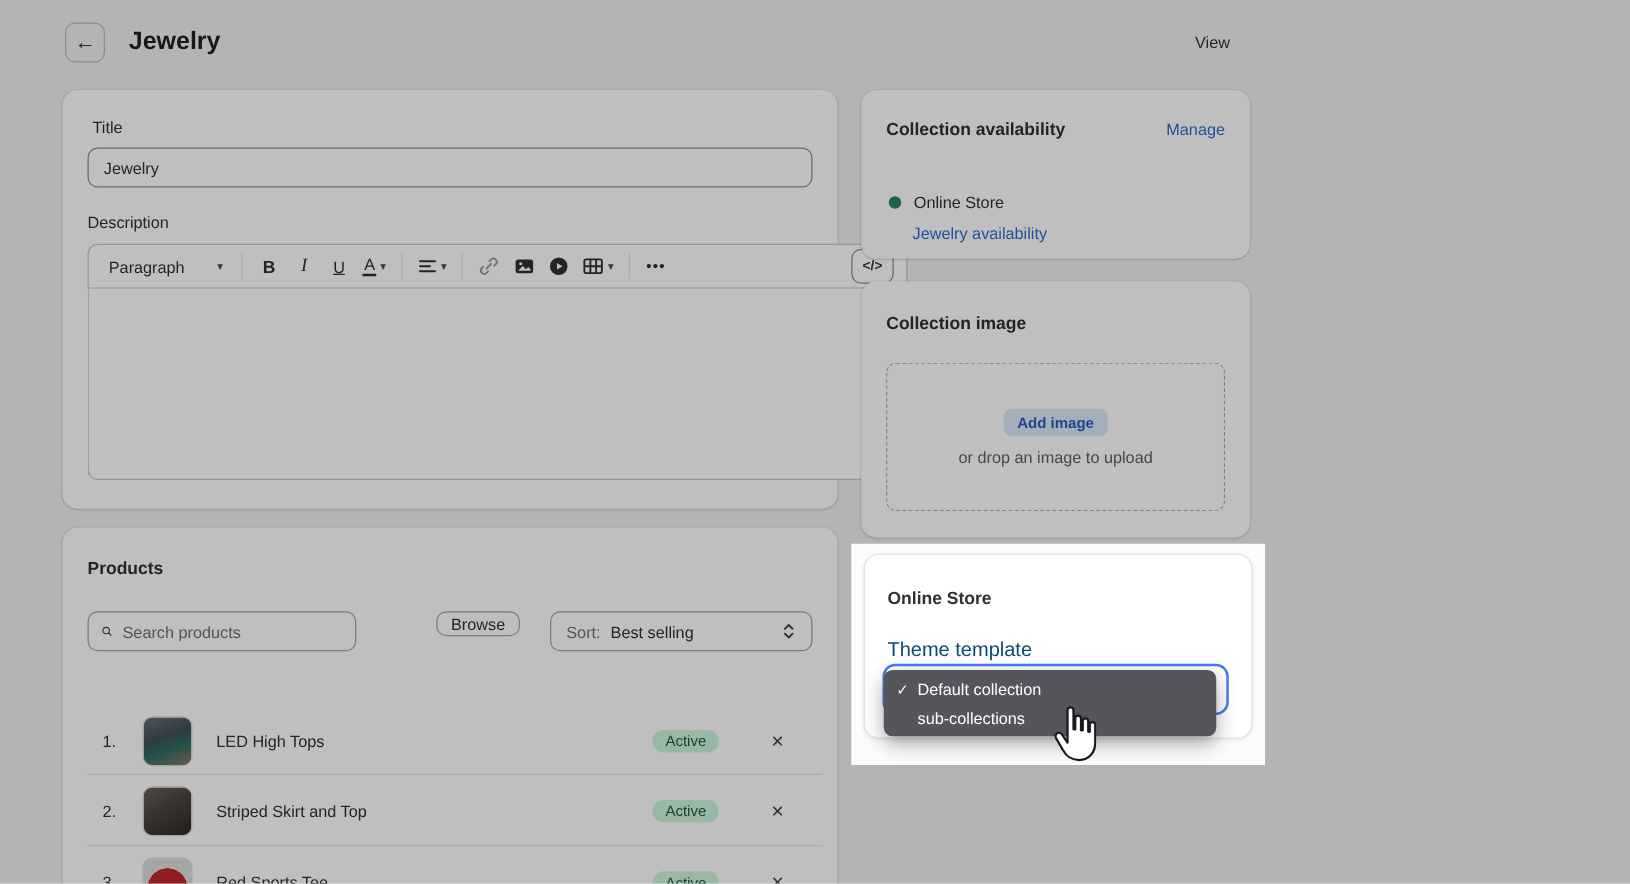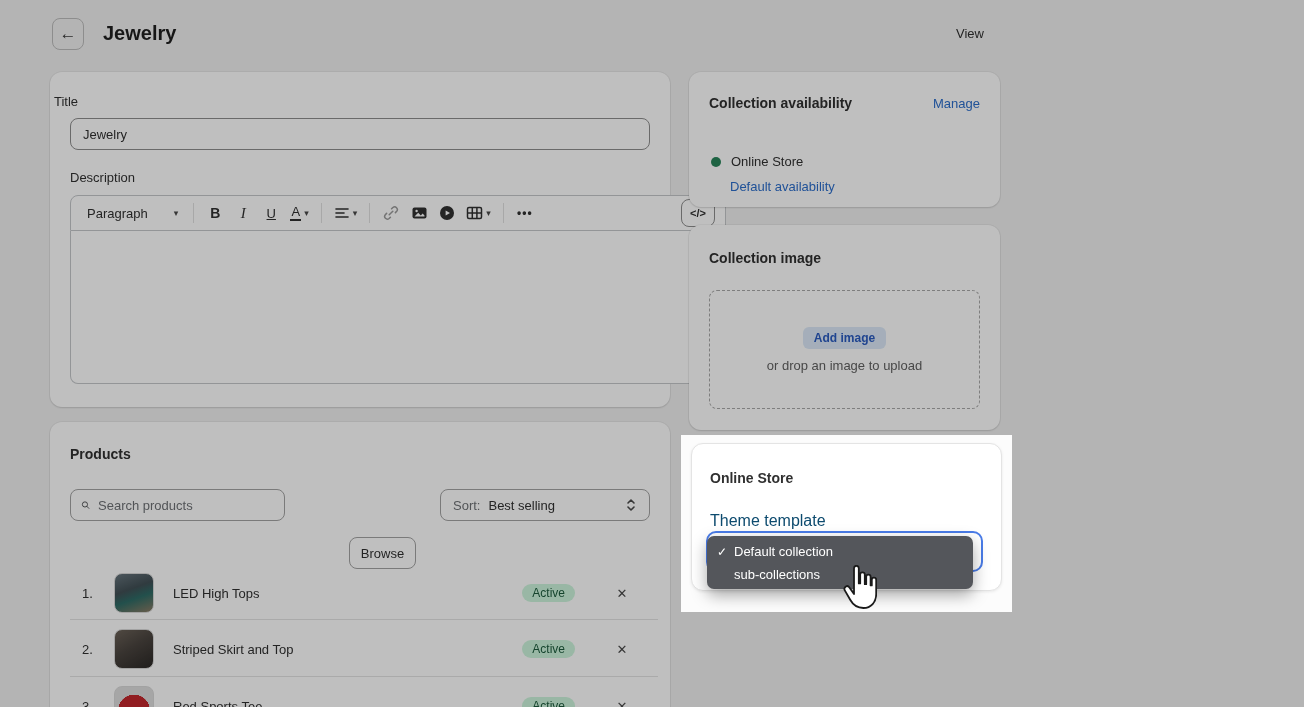--- a/index.html
+++ b/index.html
@@ -16,21 +16,21 @@
 
   
   .card { position:absolute; background:#ffffff; border-radius:12px; box-shadow:0 1px 2px rgba(0,0,0,.12), 0 0 0 1px rgba(0,0,0,.04); }
   .card-h { font-size:14px; font-weight:700; color:#303030; }
   .field-label { font-size:13px; color:#303030; }
   .text-input { border:1px solid #8e8e8e; border-radius:8px; background:#fff; font-size:13px; color:#303030;
                 font-family:"Liberation Sans",sans-serif; padding:0 12px; outline:none; }
 
   
   #card-title { left:50px; top:72px; width:620px; height:335px; }
-  #title-label { position:absolute; left:4px; top:22px; }
+  #title-label { position:absolute; left:24px; top:22px; }
   #title-input { position:absolute; left:20px; top:46px; width:580px; height:32px; }
   #desc-label { position:absolute; left:20px; top:98px; }
   .editor { position:absolute; left:20px; top:123px; width:656px; }
   .editor-toolbar { height:36px; border:1px solid #c4c7ca; border-radius:8px 8px 0 0; background:#fff;
                     display:flex; align-items:center; padding:0 10px; gap:4px; }
   .editor-body { height:153px; border:1px solid #c4c7ca; border-top:none; border-radius:0 0 8px 8px; background:#fff; }
   .tb-btn { display:flex; align-items:center; justify-content:center; min-width:24px; height:26px; border-radius:6px;
             cursor:pointer; color:#303030; font-size:13px; gap:3px; padding:0 3px; }
   .tb-sep { width:1px; height:20px; background:#e0e0e0; margin:0 5px; }
   .caret { font-size:9px; color:#4a4a4a; }
@@ -45,23 +45,23 @@
               display:flex; align-items:center; justify-content:center; font-size:11px; font-weight:700;
               color:#303030; cursor:pointer; background:#fff; }
 
   
   #card-products { left:50px; top:422px; width:620px; height:345px; }
   #products-heading { position:absolute; left:20px; top:24px; }
   .search-box { position:absolute; left:20px; top:67px; width:215px; height:32px; border:1px solid #a3a3a3;
                 border-radius:8px; background:#fff; display:flex; align-items:center; padding:0 10px; gap:8px; }
   .search-box input { border:none; outline:none; flex:1; font-size:13px; color:#303030; font-family:"Liberation Sans",sans-serif; background:transparent; }
   .search-box input::placeholder { color:#6e7175; }
-  .browse-btn { position:absolute; left:299px; top:67px; width:67px; height:32px; border:1px solid #a3a3a3;
+  .browse-btn { position:absolute; left:299px; top:67px; width:67px; height:20px; border:1px solid #a3a3a3;
                 border-radius:8px; background:#fff; font-size:13px; font-weight:500; color:#303030;
-                display:flex; align-items:center; justify-content:center; cursor:pointer;margin-top:48px; }
+                display:flex; align-items:center; justify-content:center; cursor:pointer; }
   .sort-select { position:absolute; left:390px; top:67px; width:210px; height:32px; border:1px solid #a3a3a3;
                  border-radius:8px; background:#fff; display:flex; align-items:center; padding:0 12px;
                  font-size:13px; cursor:pointer; }
   .sort-prefix { color:#6e7175; margin-right:8px; }
   .sort-value { color:#303030; }
   .sort-arrows { margin-left:auto; }
 
   .product-rows { position:absolute; left:0; top:144px; width:620px; }
   .p-row { position:relative; height:54px; }
   .p-row + .p-row { height:57px; }
@@ -244,21 +244,21 @@
     </div>
   </div>
 
   <div class="card" id="card-availability">
     <div class="card-h" id="availability-heading">Collection availability</div>
     <div class="manage-link">Manage</div>
     <div class="channel-row">
       <span class="status-dot"></span>
       <span class="channel-label">Online Store</span>
     </div>
-    <div class="schedule-link">Default availability</div>
+    <div class="schedule-link">Jewelry availability</div>
   </div>
 
   <div class="card" id="card-image">
     <div class="card-h" id="image-heading">Collection image</div>
     <div class="dropzone">
       <button class="add-image-btn">Add image</button>
       <div class="drop-hint">or drop an image to upload</div>
     </div>
   </div>
 

